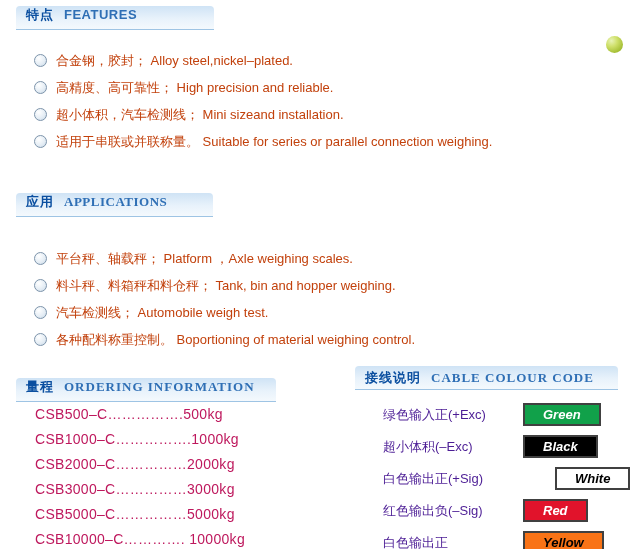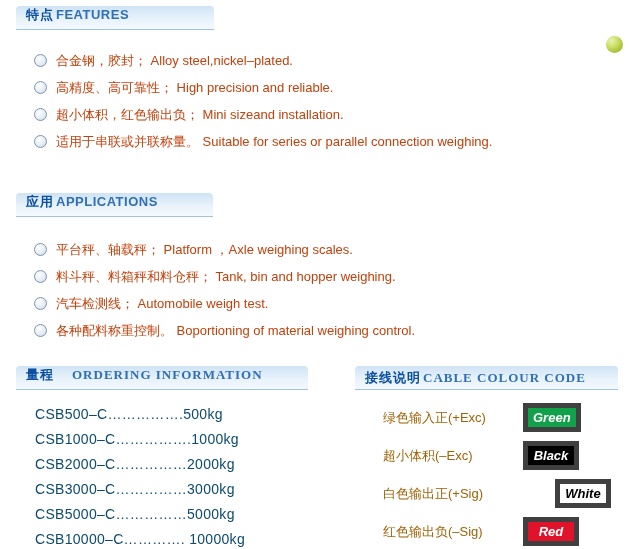--- a/index.html
+++ b/index.html
@@ -32,21 +32,21 @@
   .section-head .cn {
     color: #0b4fa0;
     font-weight: bold;
     font-size: 13px;
     letter-spacing: 1px;
   }
   .section-head .en {
     color: #2f6fb5;
     font-weight: bold;
     font-size: 13px;
-    margin-left: 2px;
+    margin-left: 10px;
     letter-spacing: 0.5px;
   }
   .section-head.serif .en {
     font-family: "Liberation Serif", serif;
     font-weight: bold;
     letter-spacing: 1px;
   }
 
   
   .bullet-list {
@@ -76,53 +76,53 @@
   }
 
   
   .ordering-list {
     position: absolute;
     left: 35px;
     top: 406px;
   }
   .order-row {
     font-size: 14px;
-    color: #0c4a6e;
+    color: #be185d;
     margin-bottom: 9px;
     white-space: nowrap;
     letter-spacing: 0.3px;
   }
 
   
   .cable-list {
     position: absolute;
     left: 383px;
     top: 403px;
   }
   .cable-row {
     display: flex;
     align-items: center;
     margin-bottom: 9px;
     white-space: nowrap;
   }
   .cable-label {
     font-size: 13px;
-    color: #a16207;
+    color: #4c1d95;
     width: 140px;
   }
   .cable-chip {
     display: inline-block;
     min-width: 56px;
     text-align: center;
     font-size: 13px;
     font-weight: bold;
     font-style: italic;
-    padding: 2px 5px;
+    padding: 2px 18px;
     box-sizing: border-box;
-    border: 5px solid #404040;
+    border: 2px solid #404040;
     line-height: 15px;
   }
 
   
   .sphere {
     position: absolute;
     width: 17px;
     height: 17px;
     border-radius: 50%;
     background: radial-gradient(circle at 32% 28%, #e8f3b7 0%, #cfe06a 35%, #a9c23a 70%, #87a522 100%);
@@ -140,55 +140,55 @@
   <div class="bullet-row">
     <span class="bullet-icon"></span>
     <span class="bullet-text">合金钢，胶封；  Alloy steel,nickel–plated.</span>
   </div>
   <div class="bullet-row">
     <span class="bullet-icon"></span>
     <span class="bullet-text">高精度、高可靠性；  High precision and reliable.</span>
   </div>
   <div class="bullet-row">
     <span class="bullet-icon"></span>
-    <span class="bullet-text">超小体积，红色输出负；  Mini sizeand installation.</span>
+    <span class="bullet-text">超小体积，汽车检测线；  Mini sizeand installation.</span>
   </div>
   <div class="bullet-row">
     <span class="bullet-icon"></span>
     <span class="bullet-text">适用于串联或并联称量。  Suitable for series or parallel connection weighing.</span>
   </div>
 </div>
 
 <div class="sphere" style="left:606px; top:36px;"></div>
 
-<div class="section-head" style="left:16px; top:193px; width:197px;">
+<div class="section-head" style="left:16px; top:193px; width:197px;font-family:Liberation Serif, serif;">
   <span class="cn">应用</span>
   <span class="en">APPLICATIONS</span>
 </div>
 
-<div class="bullet-list" style="left:34px; top:241px;">
+<div class="bullet-list" style="left:34px; top:250px;">
   <div class="bullet-row">
     <span class="bullet-icon"></span>
     <span class="bullet-text">平台秤、轴载秤；  Platform ，Axle weighing scales.</span>
   </div>
   <div class="bullet-row">
     <span class="bullet-icon"></span>
     <span class="bullet-text">料斗秤、料箱秤和料仓秤；  Tank, bin and hopper weighing.</span>
   </div>
   <div class="bullet-row">
     <span class="bullet-icon"></span>
     <span class="bullet-text">汽车检测线；  Automobile weigh test.</span>
   </div>
   <div class="bullet-row">
     <span class="bullet-icon"></span>
     <span class="bullet-text">各种配料称重控制。  Boportioning of material weighing control.</span>
   </div>
 </div>
 
-<div class="section-head serif" style="left:16px; top:366px; width:292px;gap:16px;">
+<div class="section-head serif" style="left:16px; top:378px; width:260px;">
   <span class="cn">量程</span>
   <span class="en">ORDERING INFORMATION</span>
 </div>
 
 <div class="ordering-list">
   <div class="order-row">CSB500–C…………….500kg</div>
   <div class="order-row">CSB1000–C…………….1000kg</div>
   <div class="order-row">CSB2000–C……………2000kg</div>
   <div class="order-row">CSB3000–C……………3000kg</div>
   <div class="order-row">CSB5000–C……………5000kg</div>

